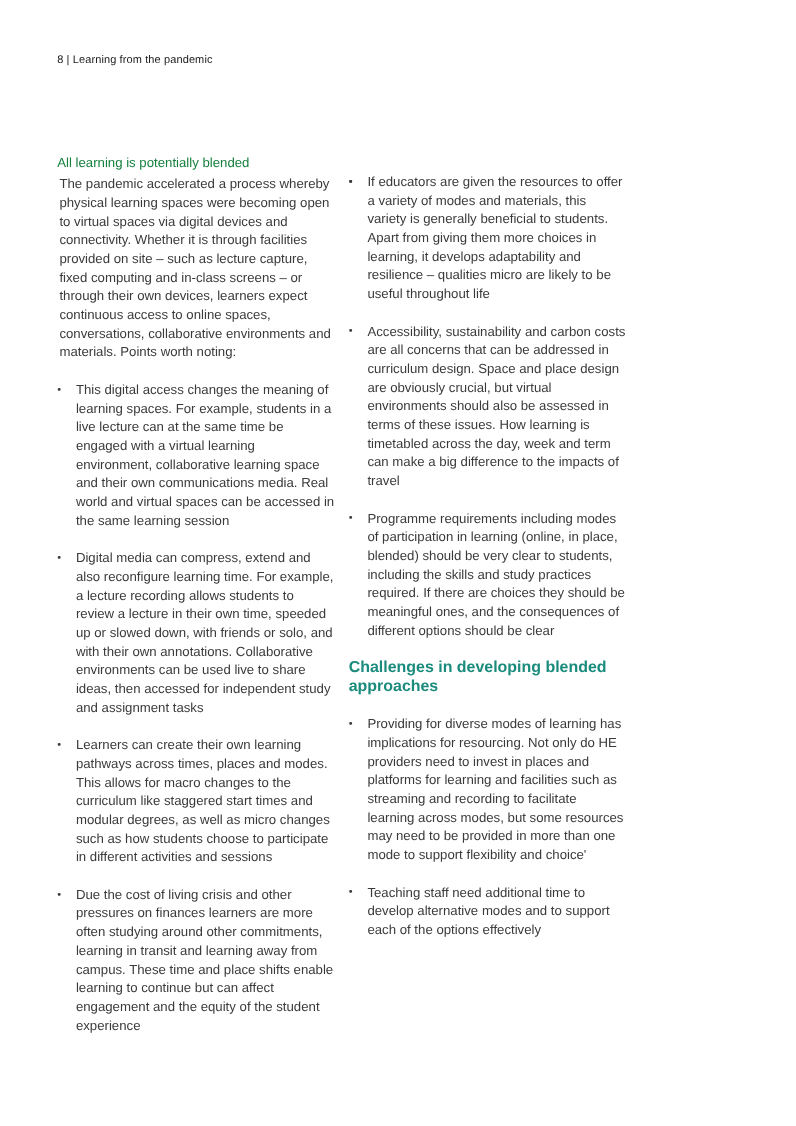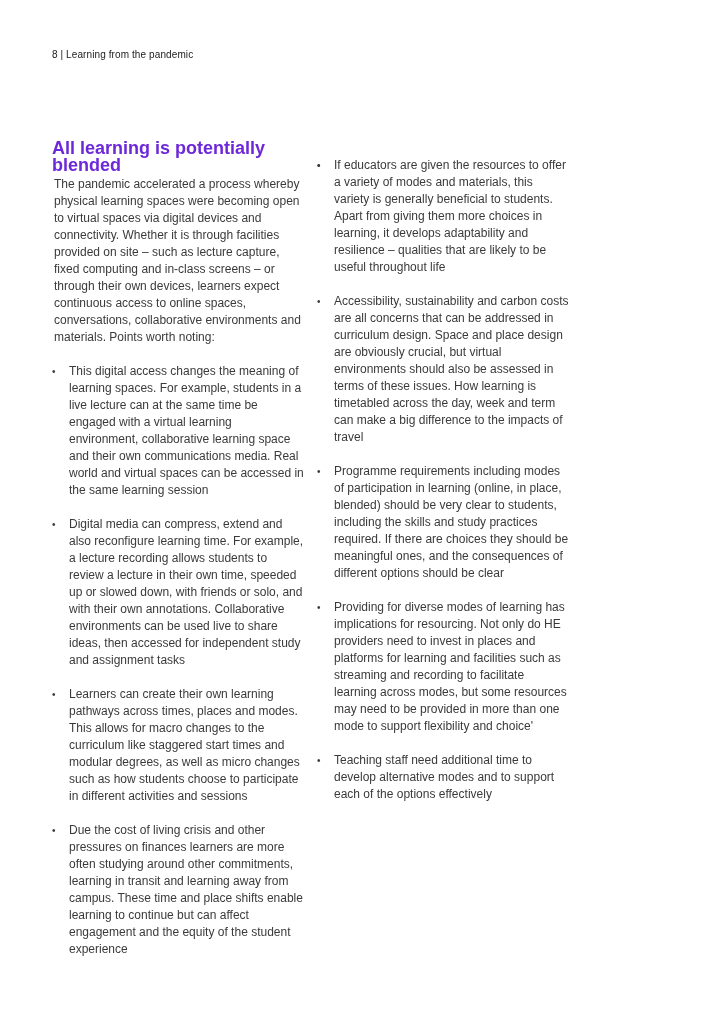--- a/index.html
+++ b/index.html
@@ -1,21 +1,21 @@
 <!DOCTYPE html>
 <html><head>
   <meta charset="utf-8">
   <style>
     html, body { margin: 0; padding: 0; background: #ffffff; }
     body { width: 724px; height: 1024px; position: relative; overflow: hidden; font-family: "Liberation Sans", sans-serif; }
     .header { position: absolute; left: 52px; top: 49px; font-size: 10px; color: #1a1a1a; font-weight: 500; letter-spacing: 0.1px; }
     .col { position: absolute; top: 140px; width: 252px; }
     .col-left { left: 52px; }
     .col-right { left: 317px; }
-    .heading { color: #6d28d9; font-size: 18px; font-weight: bold; line-height: 17px; margin: 0 0 1px 0; }
+    .heading { color: #15803d; font-size: 12px; font-weight: normal; line-height: 17px; margin: 0 0 1px 0; }
     .para { font-size: 12px; line-height: 17px; color: #3a3a3a; margin: 2px; }
     ul { list-style: none; margin: 0; padding: 0; }
     li { position: relative; padding-left: 17px; font-size: 12px; line-height: 17px; color: #3a3a3a; margin-bottom: 17px; }
     li .bullet { position: absolute; left: 0; top: 0; font-size: 10px; color: #3a3a3a; }
     .mt-list { margin-top: 17px; }
     .heading2 { color: #1a8b7d; font-size: 14.5px; font-weight: bold; line-height: 17px; margin: 3px 0 17px 0; }
   </style>
 </head>
 <body>
 
@@ -28,21 +28,22 @@
     <li><span class="bullet">•</span><span>This digital access changes the meaning of learning spaces. For example, students in a live lecture can at the same time be engaged with a virtual learning environment, collaborative learning space and their own communications media. Real world and virtual spaces can be accessed in the same learning session</span></li>
     <li><span class="bullet">•</span><span>Digital media can compress, extend and also reconfigure learning time. For example, a lecture recording allows students to review a lecture in their own time, speeded up or slowed down, with friends or solo, and with their own annotations. Collaborative environments can be used live to share ideas, then accessed for independent study and assignment tasks</span></li>
     <li><span class="bullet">•</span><span>Learners can create their own learning pathways across times, places and modes. This allows for macro changes to the curriculum like staggered start times and modular degrees, as well as micro changes such as how students choose to participate in different activities and sessions</span></li>
     <li><span class="bullet">•</span><span>Due the cost of living crisis and other pressures on finances learners are more often studying around other commitments, learning in transit and learning away from campus. These time and place shifts enable learning to continue but can affect engagement and the equity of the student experience</span></li>
   </ul>
 </div>
 
 <div class="col col-right">
   <ul>
     <li><span class="bullet">•</span></li>
-    <li><span class="bullet">•</span><span>If educators are given the resources to offer a variety of modes and materials, this variety is generally beneficial to students. Apart from giving them more choices in learning, it develops adaptability and resilience – qualities that are likely to be useful throughout life</span></li>
+    <li><span class="bullet">•</span><span>If educators are given the resources to offer a variety of modes and materials, this variety is generally beneficial to students. Apart from giving them more choices in learning, it develops adaptability and resilience – qualities micro are likely to be useful throughout life</span></li>
     <li><span class="bullet">•</span><span>Accessibility, sustainability and carbon costs are all concerns that can be addressed in curriculum design. Space and place design are obviously crucial, but virtual environments should also be assessed in terms of these issues. How learning is timetabled across the day, week and term can make a big difference to the impacts of travel</span></li>
     <li><span class="bullet">•</span><span>Programme requirements including modes of participation in learning (online, in place, blended) should be very clear to students, including the skills and study practices required. If there are choices they should be meaningful ones, and the consequences of different options should be clear</span></li>
   </ul>
+  <h2 class="heading2">Challenges in developing blended approaches</h2>
   <ul>
     <li><span class="bullet">•</span><span>Providing for diverse modes of learning has implications for resourcing. Not only do HE providers need to invest in places and platforms for learning and facilities such as streaming and recording to facilitate learning across modes, but some resources may need to be provided in more than one mode to support flexibility and choice'</span></li>
     <li><span class="bullet">•</span><span>Teaching staff need additional time to develop alternative modes and to support each of the options effectively</span></li>
   </ul>
 </div>
 
 </body></html>

